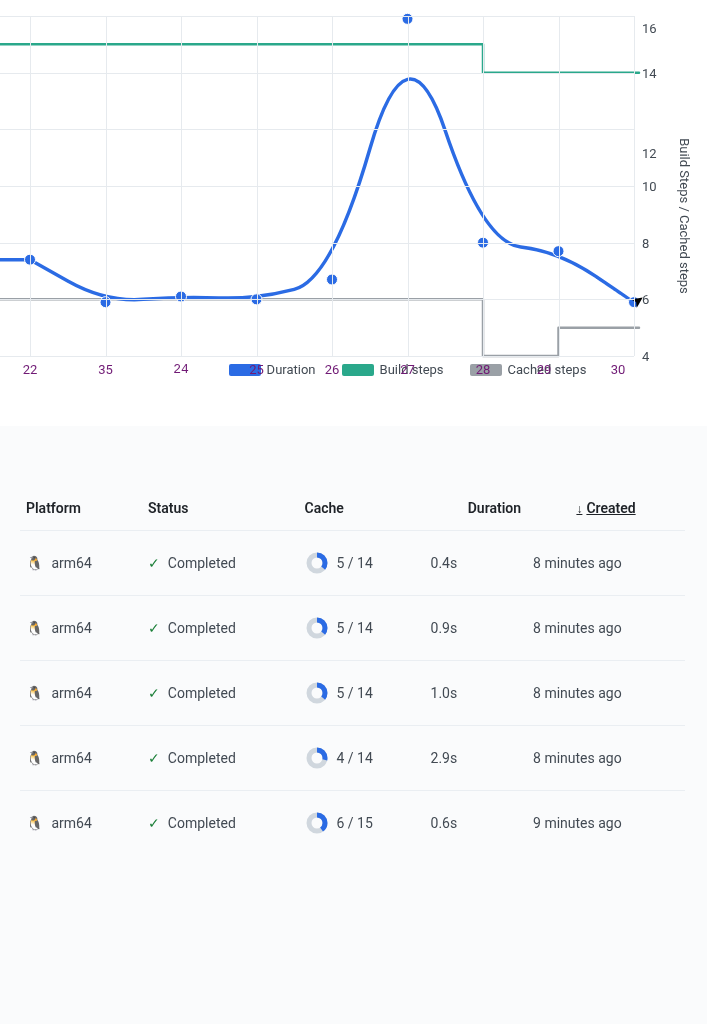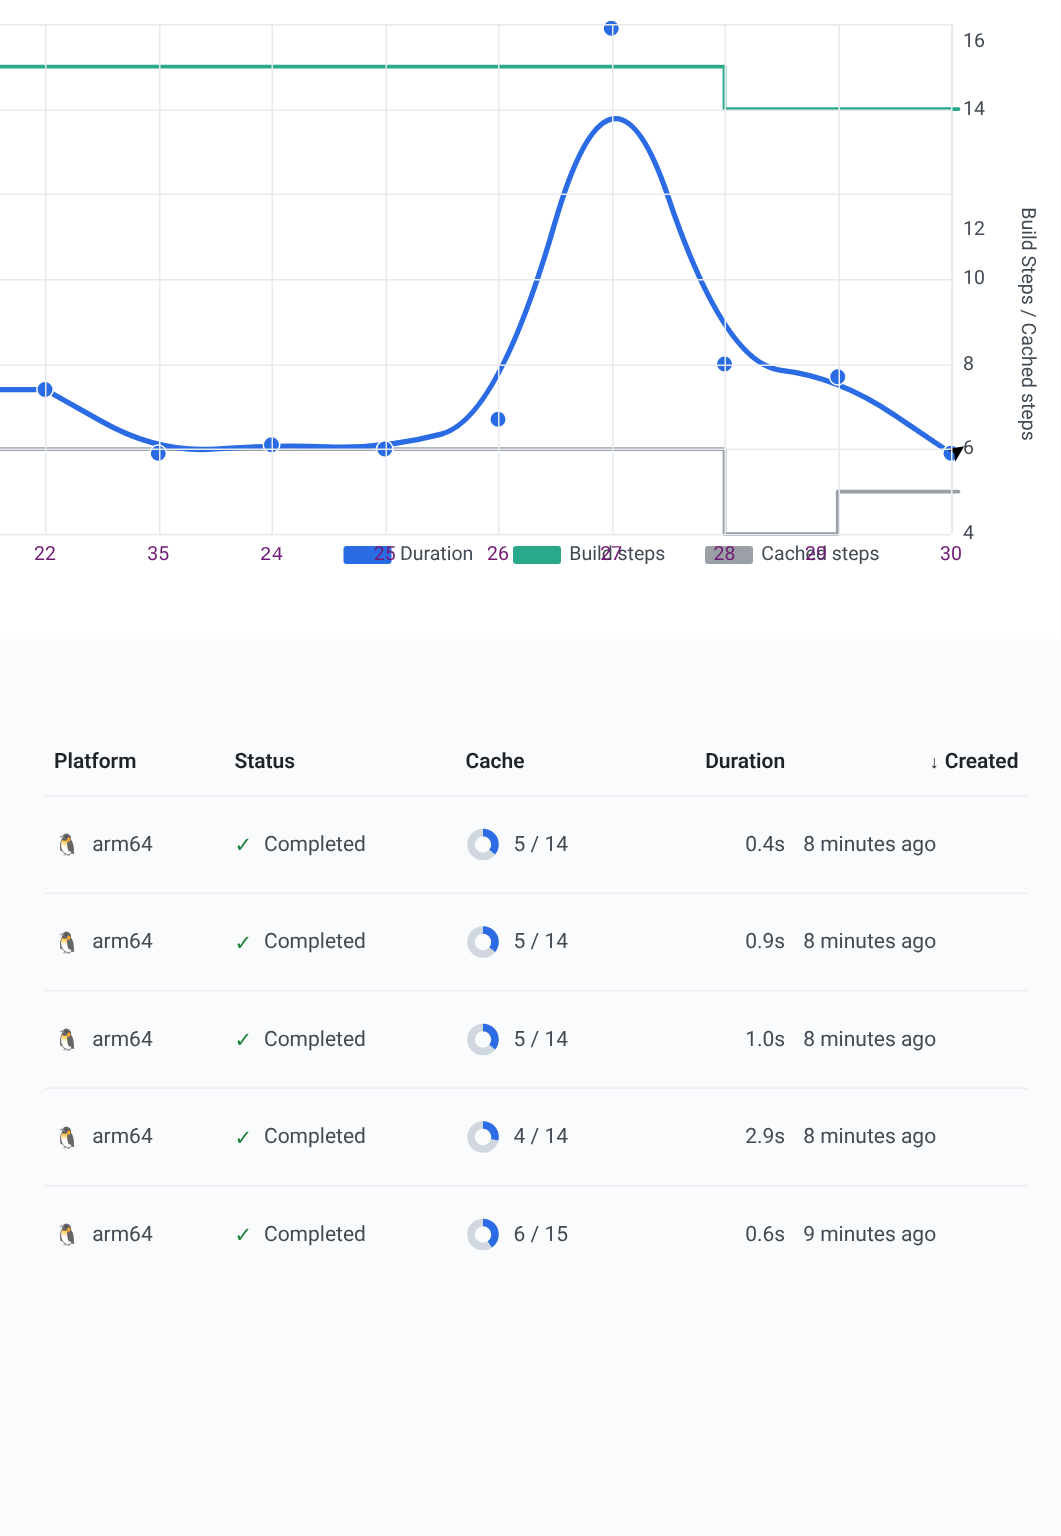--- a/index.html
+++ b/index.html
@@ -85,41 +85,41 @@
   .cursor {
     position: absolute;
     font-size: 16px;
     color: #000;
     pointer-events: none;
     transform: translate(-2px,-3px);
   }
 
   
   .table-panel {
-    padding: 60px 22px 26px 30px;
+    padding: 60px 22px 26px 20px;
     background: #fafbfc;
   }
   table { width: 100%; border-collapse: collapse; }
   thead th {
     text-align: left;
     font-size: 14px;
     font-weight: 600;
     color: #1f2328;
     padding: 14px 6px;
   }
   thead th.col-duration { text-align: right; }
-  thead th.col-created { text-align: right; }
+  thead th.col-created { text-align: center; text-decoration: underline; }
   tbody td {
     font-size: 14px;
     color: #424a53;
     padding: 20px 6px;
     border-top: 1px solid #eaeef2;
     vertical-align: middle;
   }
-  tbody td.col-duration { text-align: right; }
+  tbody td.col-duration { }
   tbody td.col-created { text-align: left; }
   .platform-cell, .status-cell, .cache-cell {
     display: flex; align-items: center; gap: 8px;
   }
   .penguin { font-size: 14px; opacity: .85; }
   .check { color: #1a7f37; }
   .sort-arrow { font-size: 12px; margin-right: 4px; }
 </style>
 </head>
 <body>
@@ -167,21 +167,21 @@
         <div class="xtick-label" style="left: 256.5px;">25</div>
         <div class="gridline-v" style="left: 332px;"></div>
         <div class="xtick-label" style="left: 332px;">26</div>
         <div class="gridline-v" style="left: 407.5px;"></div>
         <div class="xtick-label" style="left: 407.5px;">27</div>
         <div class="gridline-v" style="left: 483px;"></div>
         <div class="xtick-label" style="left: 483px;">28</div>
         <div class="gridline-v" style="left: 558.5px;"></div>
         <div class="xtick-label" style="left: 544px;">29</div>
         <div class="gridline-v" style="left: 634px;"></div>
-        <div class="xtick-label" style="left: 634px; text-align: center;">30</div>
+        <div class="xtick-label" style="left: 618px; text-align: center;">30</div>
       </div>
     <div class="y-axis-title">Build Steps / Cached steps</div>
     <div class="legend">
       <div class="legend-item">
         <span class="swatch" id="sw-dur" style="background: rgb(43, 107, 228);"></span>
         <span>Duration</span>
       </div>
       <div class="legend-item">
         <span class="swatch" id="sw-bs" style="background: rgb(42, 168, 139);"></span>
         <span>Build steps</span>

